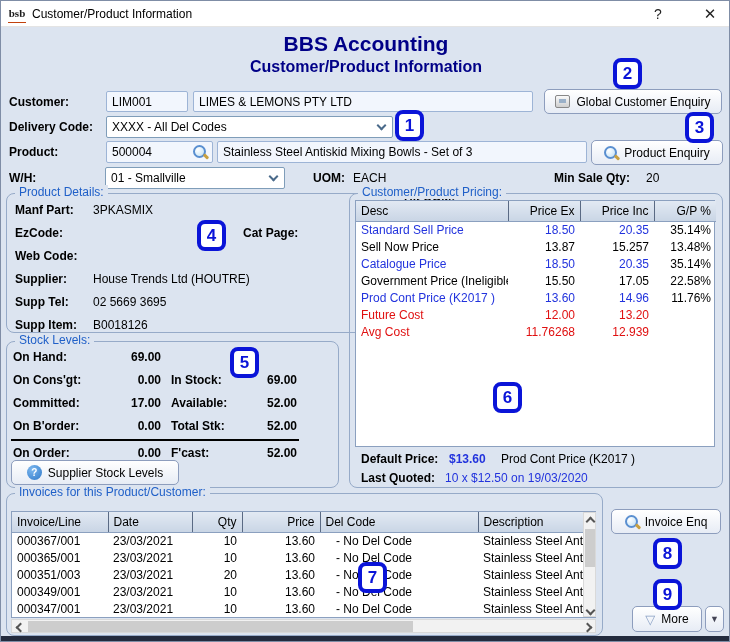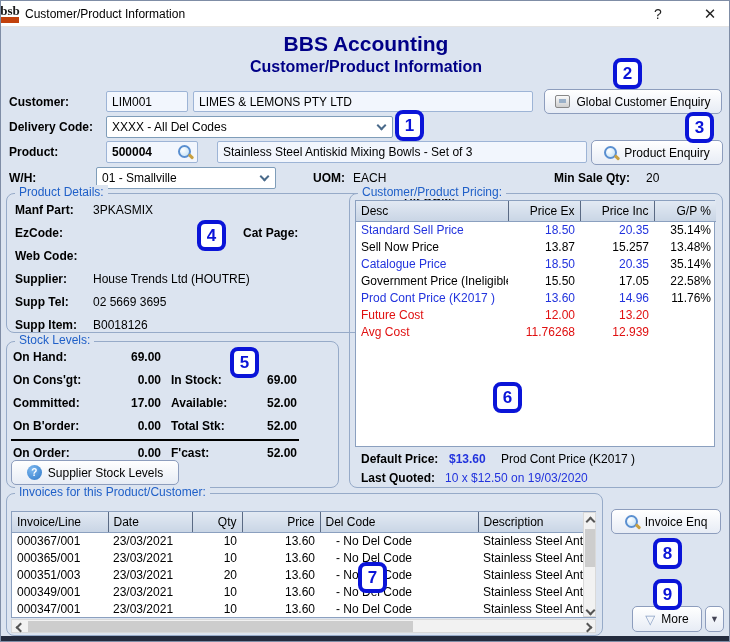--- a/index.html
+++ b/index.html
@@ -5,21 +5,21 @@
   :root{
     --navy:#000087; --link_blue:#2233dd; --alert_red:#e01010;
     --badge_blue:#0a14d8; --group_label:#2060c8;
   }
   *{box-sizing:border-box;margin:0;padding:0;font-family:"Liberation Sans",sans-serif;}
   html,body{background:#555;}
   .win{position:relative;width:730px;height:642px;background:#dce4f0;border:1px solid #7f8da6;overflow:hidden;}
 
   
   .titlebar{position:absolute;left:0;top:0;width:730px;height:26px;background:#ffffff;border-bottom:1px solid #e4e4e4;display:flex;align-items:center;}
-  .logo{width:18px;height:18px;font-size:13px;font-weight:bold;font-family:"Liberation Serif",serif;color:#1a1a1a;display:flex;align-items:center;justify-content:center;border-bottom:6px solid #c2410c;line-height:8px;}
+  .logo{margin-left:7px;width:18px;height:18px;font-size:11px;font-weight:bold;font-family:"Liberation Serif",serif;color:#1a1a1a;display:flex;align-items:center;justify-content:center;border-bottom:1px solid #c2410c;line-height:8px;}
   .wtitle{margin-left:6px;font-size:12px;color:#000;}
   .tbtn{position:absolute;top:0;height:26px;display:flex;align-items:center;justify-content:center;font-size:14px;color:#222;cursor:default;}
   .helpb{left:640px;width:34px;}
   .closeb{left:690px;width:38px;font-size:15px;}
 
   
   .h1{position:absolute;left:0;top:31px;width:730px;text-align:center;font-size:21px;font-weight:bold;color:var(--navy);}
   .h2{position:absolute;left:0;top:57px;width:730px;text-align:center;font-size:16px;font-weight:bold;color:var(--navy);}
 
   
@@ -99,32 +99,32 @@
     <span>Global Customer Enquiry</span>
   </button>
 
   <span class="flabel" style="left:8px;top:119px;">Delivery Code:</span>
   <span class="dropdown" style="left:105px;top:115px;width:287px;height:22px;">
     <span class="dtext">XXXX - All Del Codes</span>
     <span class="chev"></span>
   </span>
 
   <span class="flabel" style="left:8px;top:144px;">Product:</span>
-  <span class="field" style="left:105px;top:140px;width:92px;height:22px;font-weight:bold;">
+  <span class="field" style="left:105px;top:140px;width:107px;height:22px;">
     <span style="flex:1;">500004</span>
     <span class="mag"></span>
   </span>
   <span class="field" style="left:216px;top:140px;width:370px;height:22px;">Stainless Steel Antiskid Mixing Bowls - Set of 3</span>
   <button class="btn" style="left:590px;top:139px;width:132px;height:25px;">
     <span class="mag"></span>
     <span>Product Enquiry</span>
   </button>
 
   <span class="flabel" style="left:8px;top:170px;">W/H:</span>
-  <span class="dropdown" style="left:95px;top:166px;width:180px;height:22px;">
+  <span class="dropdown" style="left:104px;top:166px;width:180px;height:22px;">
     <span class="dtext">01 - Smallville</span>
     <span class="chev"></span>
   </span>
   <span class="flabel" style="left:312px;top:170px;">UOM:</span>
   <span class="val" style="left:352px;top:170px;">EACH</span>
   <span class="flabel" style="left:403px;top:170px;margin-top:19px;">Alt UOM:</span>
   <span class="val" style="left:488px;top:170px;"></span>
   <span class="flabel" style="left:553px;top:170px;">Min Sale Qty:</span>
   <span class="val" style="left:645px;top:170px;">20</span>
 

